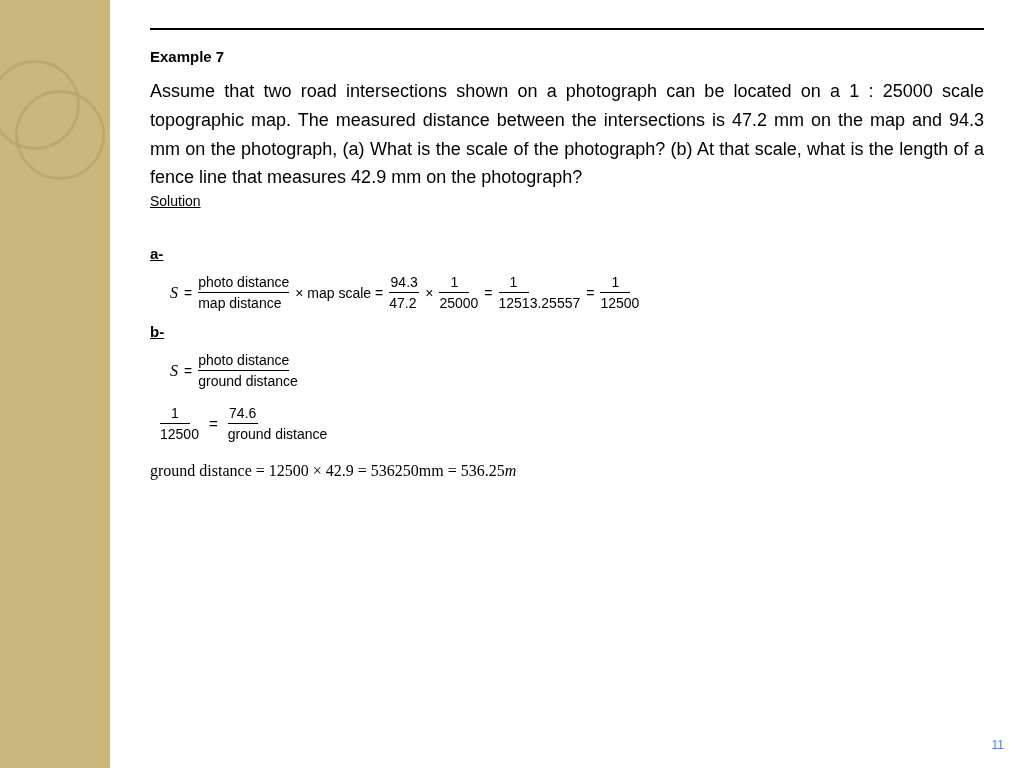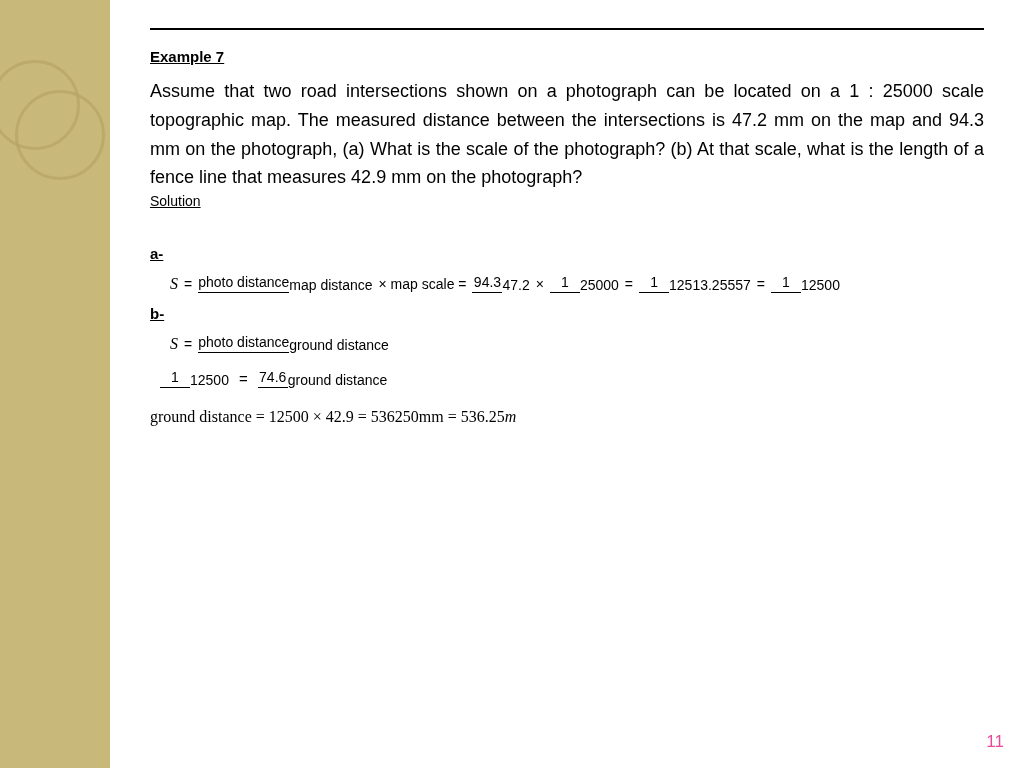--- a/index.html
+++ b/index.html
@@ -69,21 +69,20 @@
 
     .header-divider {
       border: none;
       border-top: 2px solid #000;
       margin: 6px 0 18px 0;
     }
 
     .example-title {
       font-weight: bold;
       font-size: 15px;
-      text-decoration: underline;
       margin-bottom: 12px;
     }
 
     .problem-text {
       font-size: 18px;
       line-height: 1.6;
       margin-bottom: 0;
       text-align: justify;
     }
 
@@ -143,40 +142,40 @@
     .ground-distance-result {
       font-size: 16px;
       margin: 20px 0 0 0;
       font-family: 'Times New Roman', serif;
     }
 
     .page-number {
       position: absolute;
       bottom: 16px;
       right: 20px;
-      font-size: 17px;
-      color: #ec4899;
+      font-size: 12px;
+      color: #3b82f6;
     }
 
     .overline-frac .num {
       font-size: 14px;
       text-align: center;
       border-bottom: 1.5px solid #000;
       padding-bottom: 2px;
       min-width: 30px;
     }
     .overline-frac .den {
       font-size: 14px;
       text-align: center;
       padding-top: 2px;
     }
     .overline-frac {
       display: inline-flex;
-      flex-direction: row;
-      align-items: flex-end;
+      flex-direction: column;
+      align-items: flex-start;
       vertical-align: middle;
     }
   </style>
 </head>
 <body>
 
 <div class="left-sidebar">
   <div class="sidebar-circles">
     <div class="circle circle1"></div>
     <div class="circle circle2"></div>

